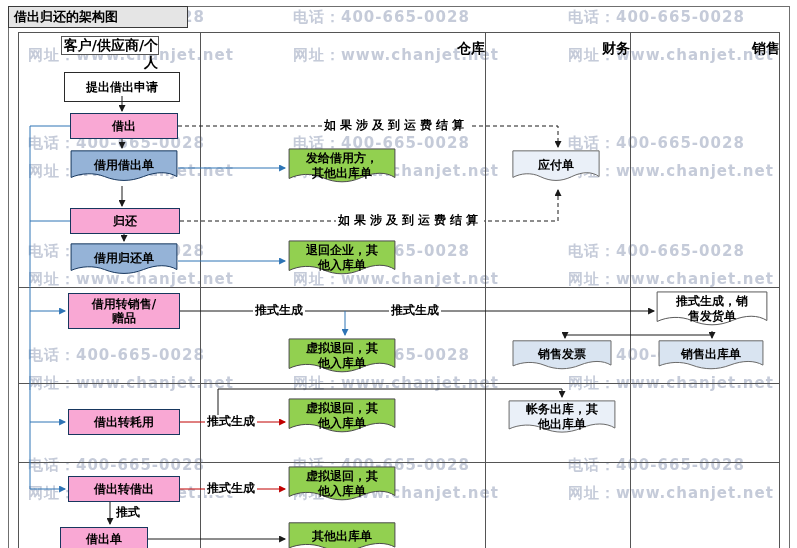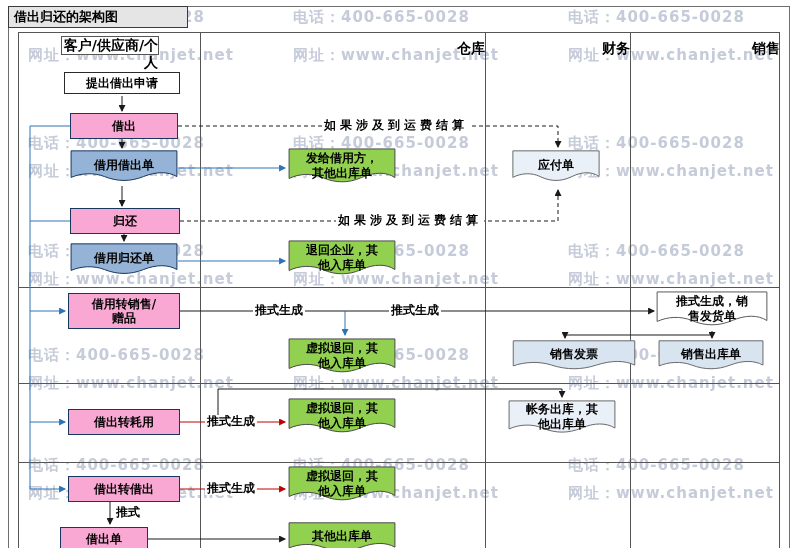--- a/index.html
+++ b/index.html
@@ -95,21 +95,21 @@
   <div class="vline" style="left:779px;top:32px;width:1px;height:516px"></div>
   <div class="hline" style="left:18px;top:287px;width:762px;height:1px"></div>
   <div class="hline" style="left:18px;top:383px;width:762px;height:1px"></div>
   <div class="hline" style="left:18px;top:462px;width:762px;height:1px"></div>
 
   <div class="lane-header hdr-box" style="left:61px;top:36px;width:98px;height:19px">客户/供应商/个人</div>
   <div class="lane-header" style="left:200px;top:40px;width:285px">仓库</div>
   <div class="lane-header" style="left:485px;top:40px;width:145px">财务</div>
   <div class="lane-header" style="left:630px;top:40px;width:150px">销售</div>
 
-  <div class="node proc-white" style="left:64px;top:72px;width:116px;height:22px">提出借出申请</div>
+  <div class="node proc-white" style="left:64px;top:72px;width:116px;height:30px">提出借出申请</div>
   <div class="node proc" style="left:70px;top:113px;width:108px;height:26px">借出</div>
 
   <div class="node doc blue" style="left:70px;top:150px;width:108px;height:36px">
     <svg class="shape" viewBox="0 0 100 42" preserveAspectRatio="none">
         <path d="M1 1 H99 V31 C91 25 80 25 68 31 C56 37 44 37 32 31 C22 26 10 27 1 32 Z" vector-effect="non-scaling-stroke"></path>
       </svg>
     <span class="lbl">借用借出单</span>
   </div>
 
   <div class="node proc" style="left:70px;top:208px;width:110px;height:26px">归还</div>
@@ -162,21 +162,21 @@
       </svg>
     <span class="lbl">其他出库单</span>
   </div>
 
   <div class="node doc lightA" style="left:512px;top:150px;width:88px;height:36px">
     <svg class="shape" viewBox="0 0 100 42" preserveAspectRatio="none">
         <path d="M1 1 H99 V31 C91 25 80 25 68 31 C56 37 44 37 32 31 C22 26 10 27 1 32 Z" vector-effect="non-scaling-stroke"></path>
       </svg>
     <span class="lbl">应付单</span>
   </div>
-  <div class="node doc lightB" style="left:512px;top:340px;width:124px;height:34px">
+  <div class="node doc lightB" style="left:512px;top:340px;width:100px;height:34px">
     <svg class="shape" viewBox="0 0 100 42" preserveAspectRatio="none">
         <path d="M1 1 H99 V31 C91 25 80 25 68 31 C56 37 44 37 32 31 C22 26 10 27 1 32 Z" vector-effect="non-scaling-stroke"></path>
       </svg>
     <span class="lbl">销售发票</span>
   </div>
   <div class="node doc lightA" style="left:508px;top:400px;width:108px;height:38px">
     <svg class="shape" viewBox="0 0 100 42" preserveAspectRatio="none">
         <path d="M1 1 H99 V31 C91 25 80 25 68 31 C56 37 44 37 32 31 C22 26 10 27 1 32 Z" vector-effect="non-scaling-stroke"></path>
       </svg>
     <span class="lbl">帐务出库，其他出库单</span>

